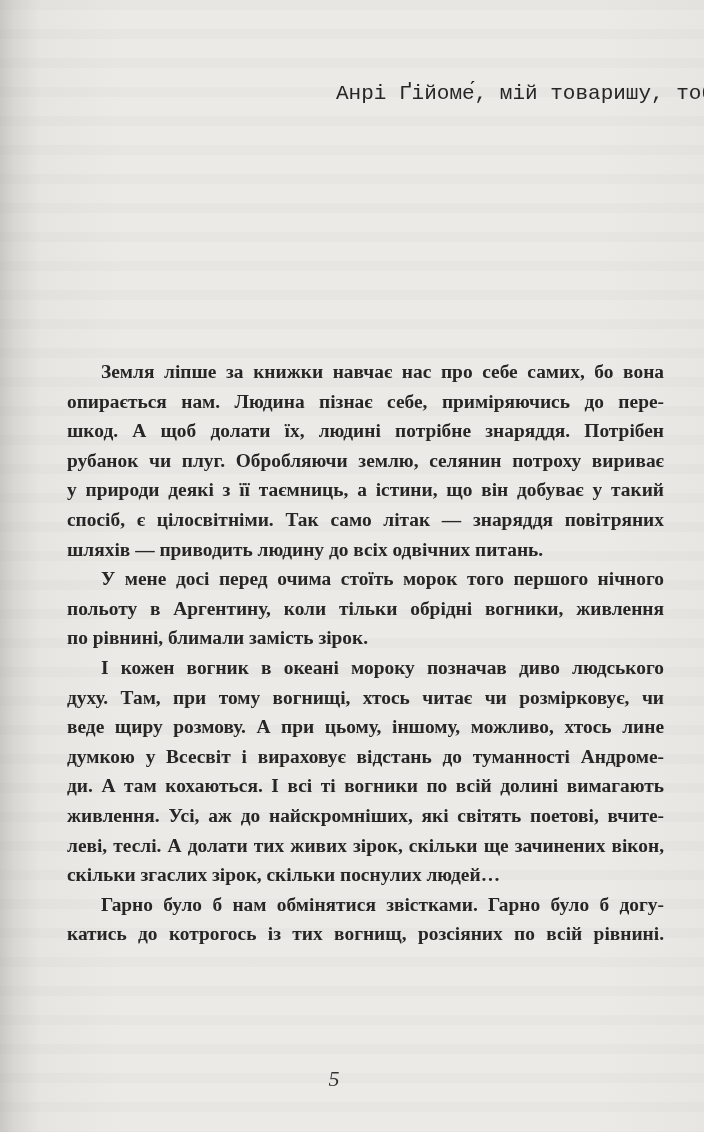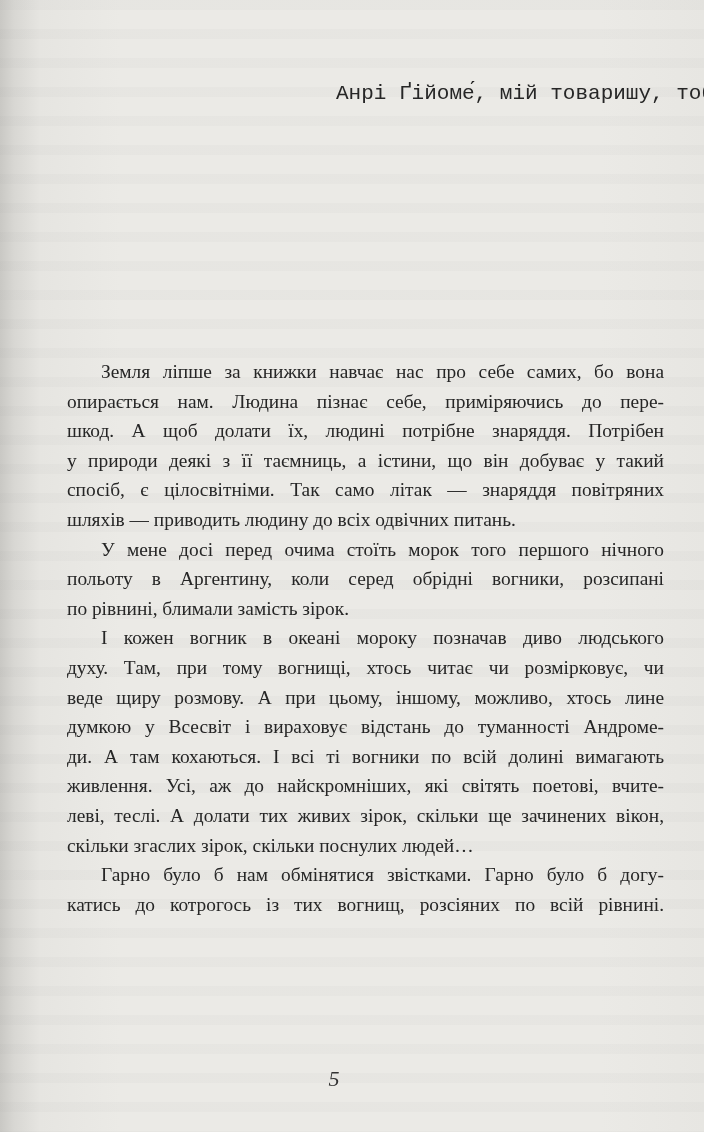--- a/index.html
+++ b/index.html
@@ -37,20 +37,21 @@
     font-size: 19.4px;
     line-height: 29.6px;
     color: #262626;
   }
   .line {
     display: block;
     white-space: nowrap;
     text-align: justify;
     text-align-last: justify;
     height: 29.6px;
+    font-weight: bold;
   }
   .line.indent { padding-left: 34px; }
   .line.last { text-align-last: left; }
   .page-number {
     position: absolute;
     left: 322px; top: 1066px;
     width: 24px;
     text-align: center;
     font-size: 22px;
     font-style: italic;
@@ -65,27 +66,28 @@
 
 <div class="dedication">
   <div>Анрі Ґійоме́, мій товаришу, тобі</div>
 </div>
 
 <div class="body-text">
   <div>
     <span class="line indent">Земля ліпше за книжки навчає нас про себе самих, бо вона</span>
     <span class="line">опирається нам. Людина пізнає себе, приміряючись до пере-</span>
     <span class="line">шкод. А щоб долати їх, людині потрібне знаряддя. Потрібен</span>
+    <span class="line">рубанок чи плуг. Обробляючи землю, селянин потроху вириває</span>
     <span class="line">у природи деякі з її таємниць, а істини, що він добуває у такий</span>
     <span class="line">спосіб, є цілосвітніми. Так само літак — знаряддя повітряних</span>
     <span class="line last">шляхів — приводить людину до всіх одвічних питань.</span>
   </div>
   <div>
     <span class="line indent">У мене досі перед очима стоїть морок того першого нічного</span>
-    <span class="line">польоту в Аргентину, коли серед обрідні вогники, розсипані</span>
+    <span class="line">польоту в Аргентину, коли тільки обрідні вогники, живлення</span>
     <span class="line last">по рівнині, блимали замість зірок.</span>
   </div>
   <div>
     <span class="line indent">І кожен вогник в океані мороку позначав диво людського</span>
     <span class="line">духу. Там, при тому вогнищі, хтось читає чи розмірковує, чи</span>
     <span class="line">веде щиру розмову. А при цьому, іншому, можливо, хтось лине</span>
     <span class="line">думкою у Всесвіт і вираховує відстань до туманності Андроме-</span>
     <span class="line">ди. А там кохаються. І всі ті вогники по всій долині вимагають</span>
     <span class="line">живлення. Усі, аж до найскромніших, які світять поетові, вчите-</span>
     <span class="line">леві, теслі. А долати тих живих зірок, скільки ще зачинених вікон,</span>

